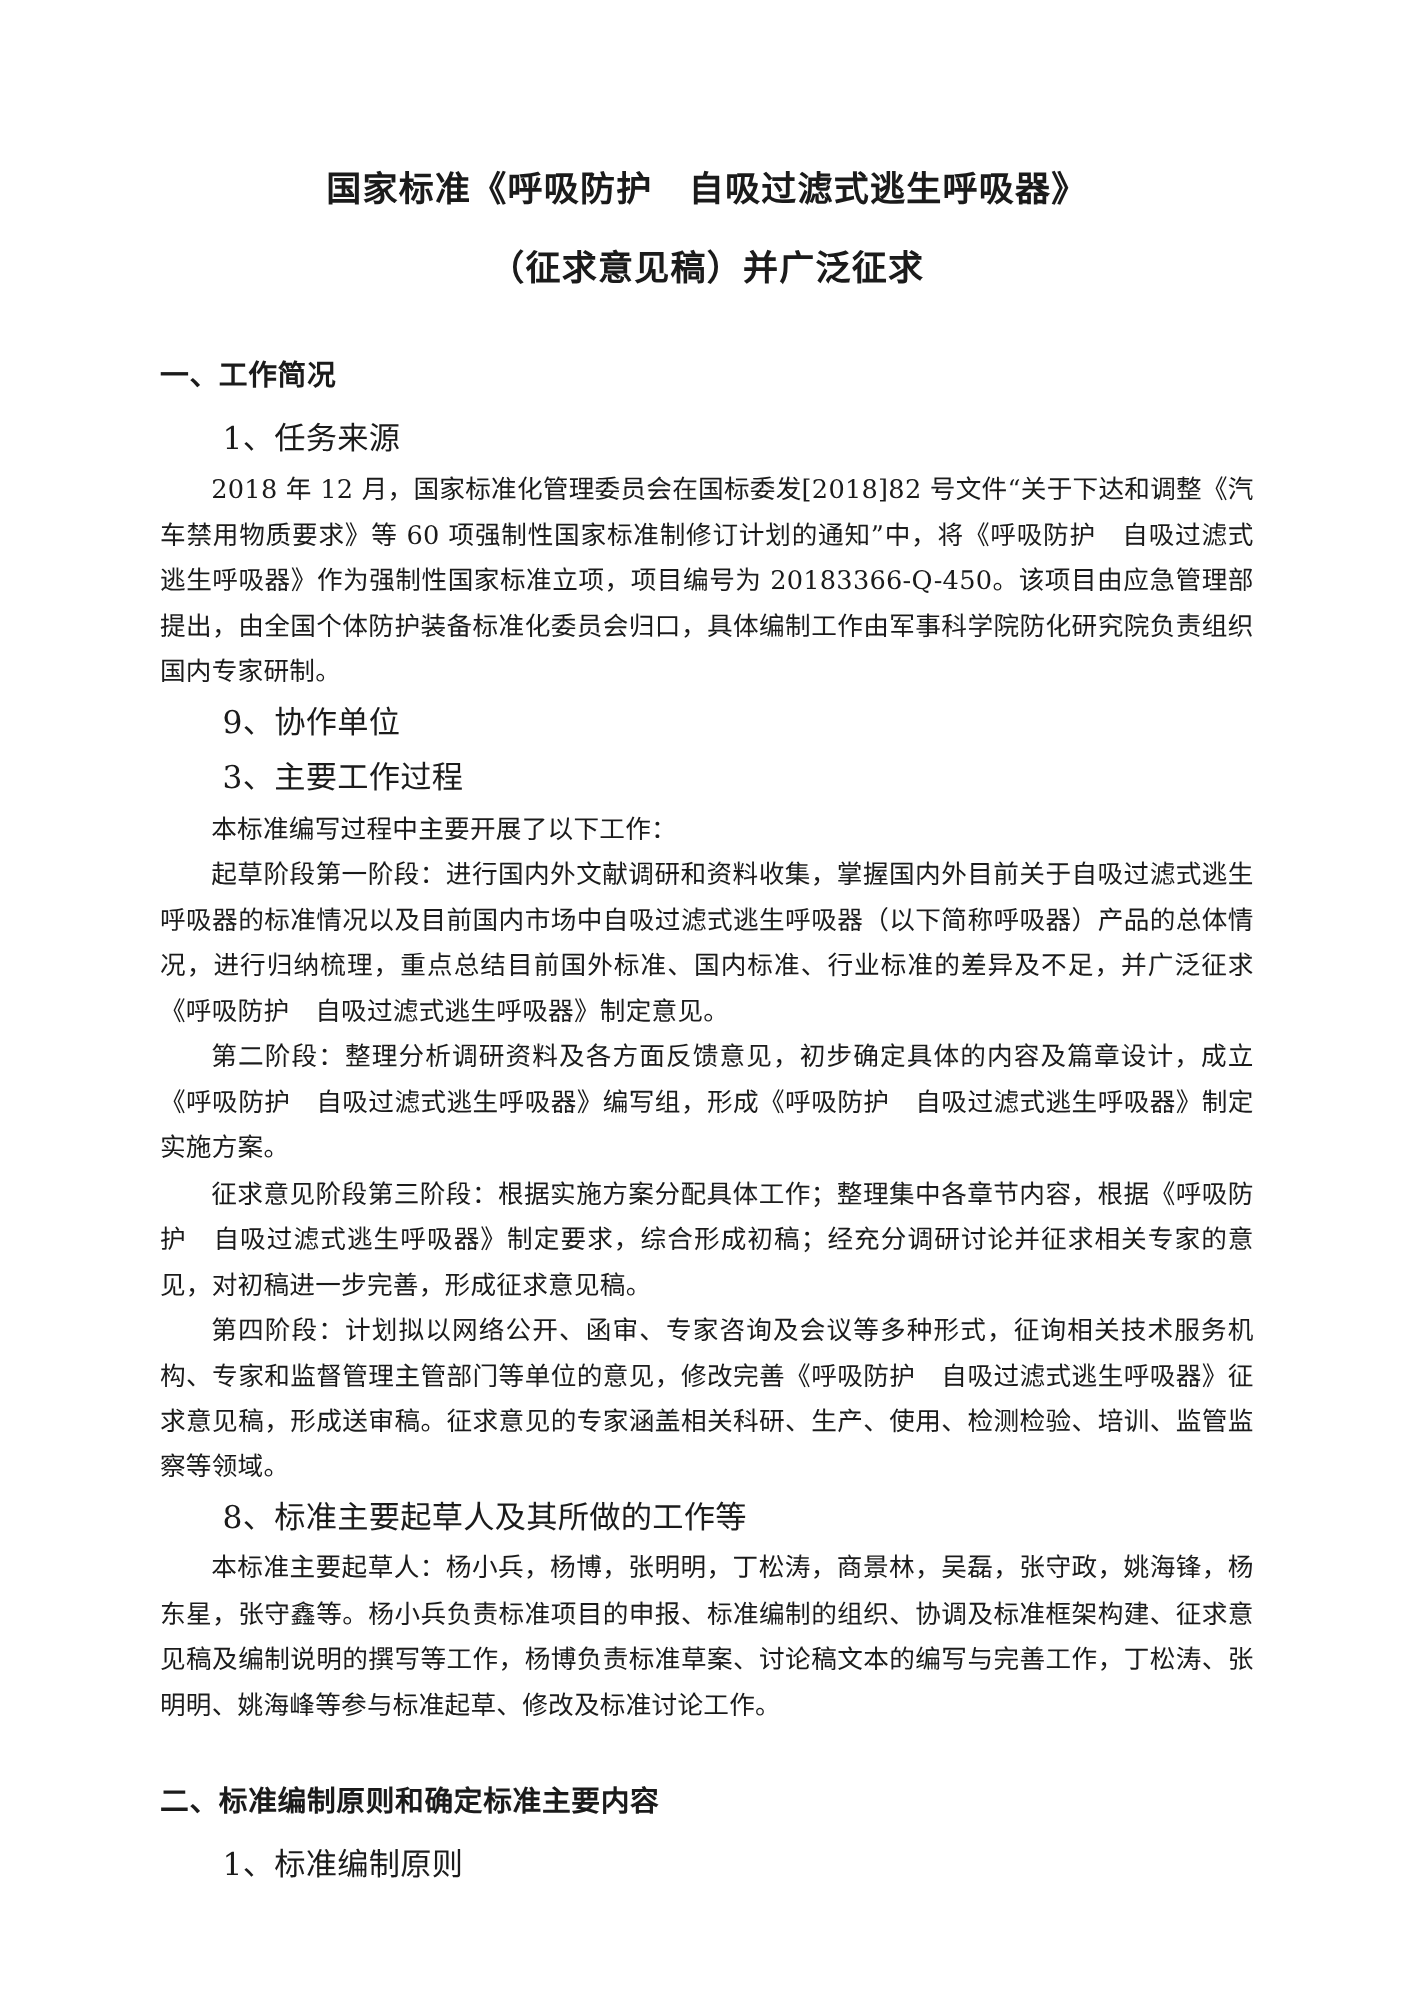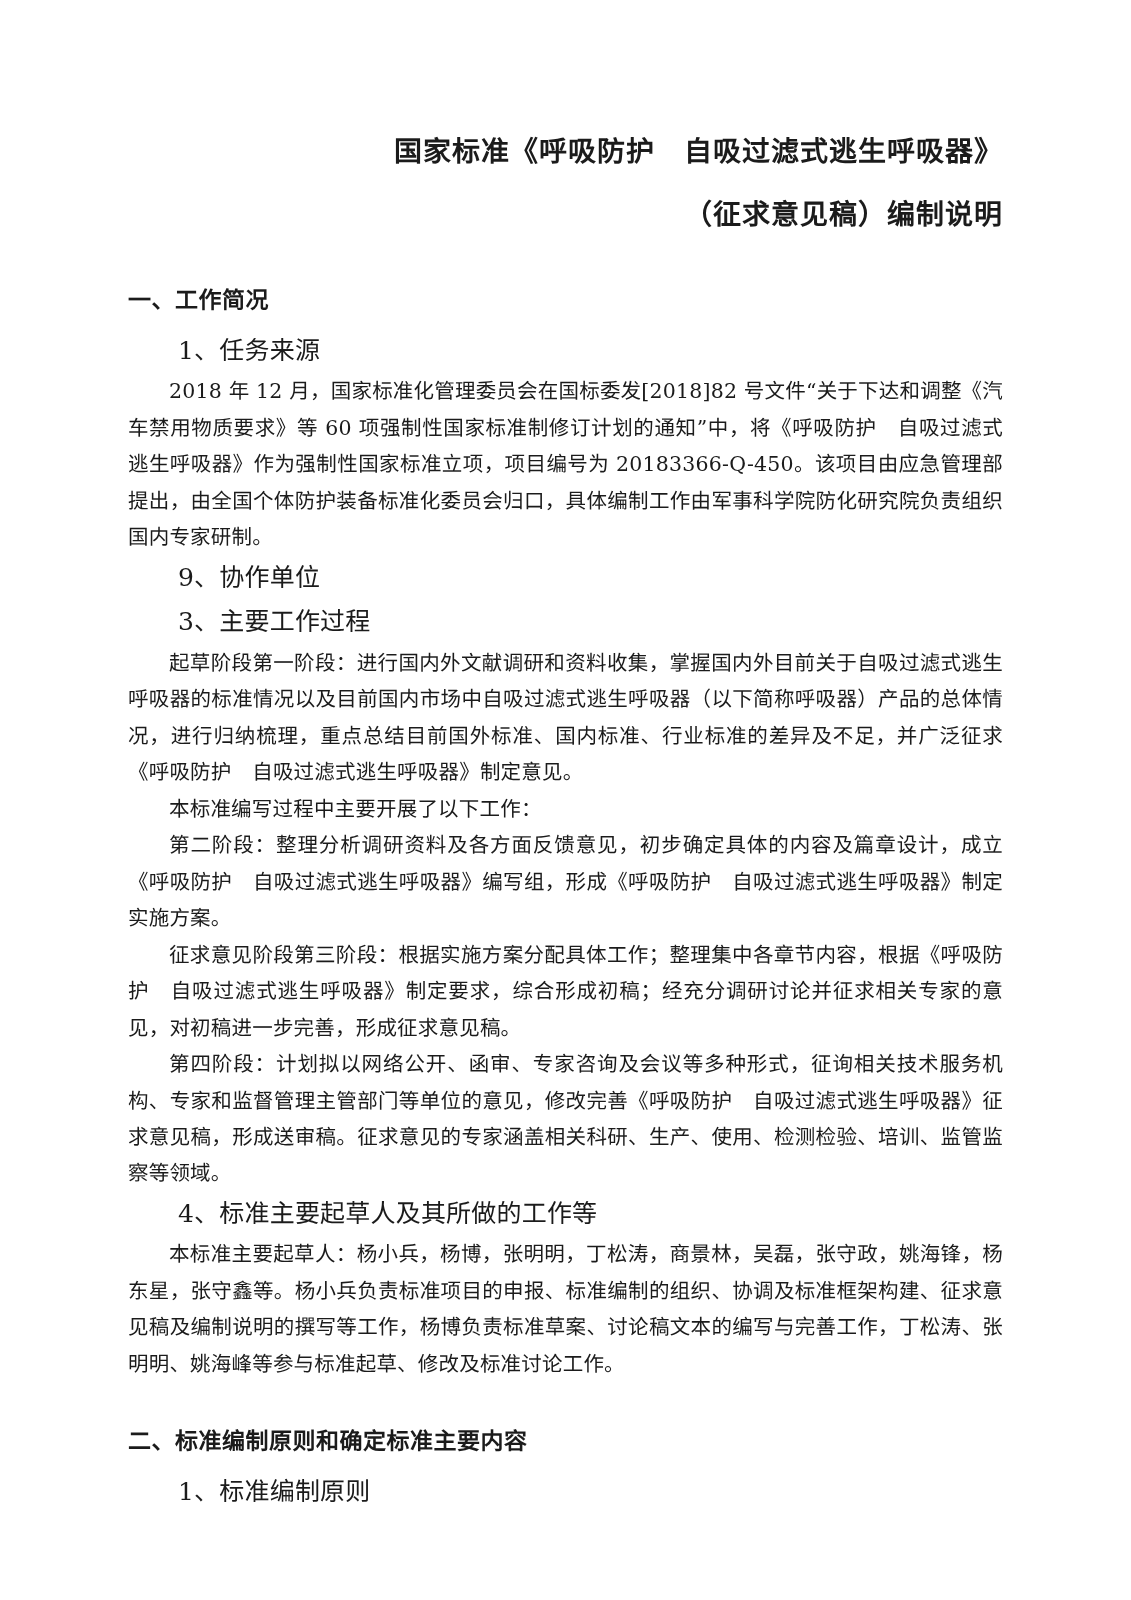--- a/index.html
+++ b/index.html
@@ -14,21 +14,21 @@
     color: #1b1b1b;
   }
   .page {
     width: 1131px;
     min-height: 1600px;
     box-sizing: border-box;
     padding: 130px 128px 40px 128px;
     background: #fff;
   }
   .doc-title {
-    text-align: right;
+    text-align: center;
     font-family: "DejaVu Sans", "Liberation Sans", sans-serif;
     font-weight: 700;
     font-size: 28px;
     letter-spacing: 1px;
     line-height: 1.55;
     margin: 0;
   }
   .doc-title.line2 {
     margin-top: 20px;
   }
@@ -60,36 +60,36 @@
     margin: 0;
     letter-spacing: 0.2px;
   }
 </style>
 </head>
 <body>
 
 <div class="page">
 
   <h1 class="doc-title">国家标准《呼吸防护　自吸过滤式逃生呼吸器》</h1>
-  <h1 class="doc-title line2">（征求意见稿）编制说明</h1>
+  <h1 class="doc-title line2">（征求意见稿）并广泛征求</h1>
 
   <h2 class="section-heading">一、工作简况</h2>
 
   <p class="sublabel">1、任务来源</p>
   <p class="body indent">2018 年 12 月，国家标准化管理委员会在国标委发[2018]82 号文件“关于下达和调整《汽车禁用物质要求》等 60 项强制性国家标准制修订计划的通知”中，将《呼吸防护　自吸过滤式逃生呼吸器》作为强制性国家标准立项，项目编号为 20183366-Q-450。该项目由应急管理部提出，由全国个体防护装备标准化委员会归口，具体编制工作由军事科学院防化研究院负责组织国内专家研制。</p>
 
   <p class="sublabel">9、协作单位</p>
 
   <p class="sublabel">3、主要工作过程</p>
+  <p class="body indent">本标准编写过程中主要开展了以下工作：</p>
   <p class="body indent">起草阶段第一阶段：进行国内外文献调研和资料收集，掌握国内外目前关于自吸过滤式逃生呼吸器的标准情况以及目前国内市场中自吸过滤式逃生呼吸器（以下简称呼吸器）产品的总体情况，进行归纳梳理，重点总结目前国外标准、国内标准、行业标准的差异及不足，并广泛征求《呼吸防护　自吸过滤式逃生呼吸器》制定意见。</p>
-  <p class="body indent">本标准编写过程中主要开展了以下工作：</p>
   <p class="body indent">第二阶段：整理分析调研资料及各方面反馈意见，初步确定具体的内容及篇章设计，成立《呼吸防护　自吸过滤式逃生呼吸器》编写组，形成《呼吸防护　自吸过滤式逃生呼吸器》制定实施方案。</p>
   <p class="body indent">征求意见阶段第三阶段：根据实施方案分配具体工作；整理集中各章节内容，根据《呼吸防护　自吸过滤式逃生呼吸器》制定要求，综合形成初稿；经充分调研讨论并征求相关专家的意见，对初稿进一步完善，形成征求意见稿。</p>
   <p class="body indent">第四阶段：计划拟以网络公开、函审、专家咨询及会议等多种形式，征询相关技术服务机构、专家和监督管理主管部门等单位的意见，修改完善《呼吸防护　自吸过滤式逃生呼吸器》征求意见稿，形成送审稿。征求意见的专家涵盖相关科研、生产、使用、检测检验、培训、监管监察等领域。</p>
 
-  <p class="sublabel">4、标准主要起草人及其所做的工作等</p>
+  <p class="sublabel">8、标准主要起草人及其所做的工作等</p>
   <p class="body indent">本标准主要起草人：杨小兵，杨博，张明明，丁松涛，商景林，吴磊，张守政，姚海锋，杨东星，张守鑫等。杨小兵负责标准项目的申报、标准编制的组织、协调及标准框架构建、征求意见稿及编制说明的撰写等工作，杨博负责标准草案、讨论稿文本的编写与完善工作，丁松涛、张明明、姚海峰等参与标准起草、修改及标准讨论工作。</p>
 
   <h2 class="section-heading tight">二、标准编制原则和确定标准主要内容</h2>
 
   <p class="sublabel">1、标准编制原则</p>
 
 </div>
 
 </body></html>

